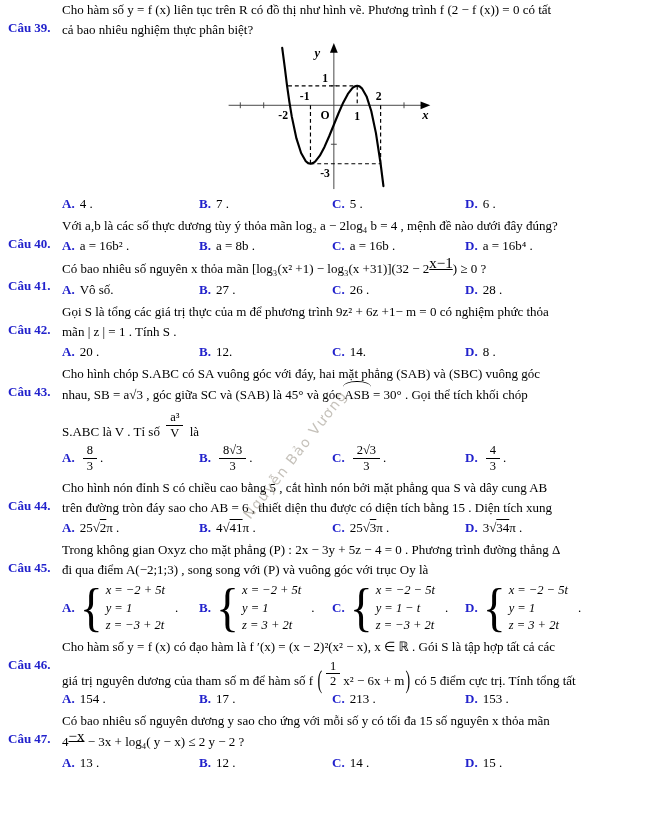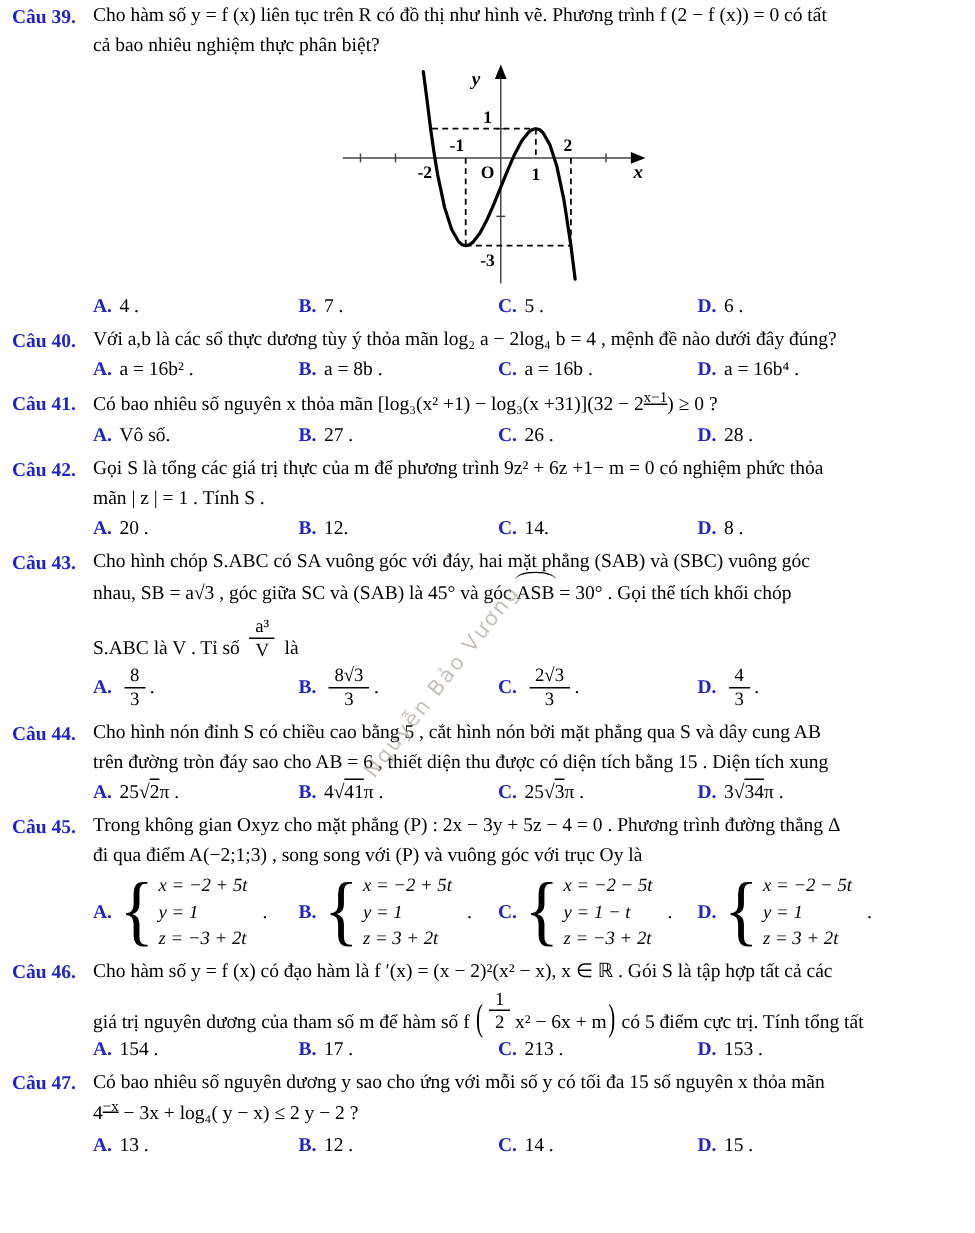--- a/index.html
+++ b/index.html
@@ -8,28 +8,28 @@
     background:#ffffff;color:#000;
     font-family:"Liberation Serif", serif;font-size:13px;
   }
   .watermark{
     position:absolute;left:240px;top:512px;
     transform:rotate(-52deg);transform-origin:left top;
     color:rgba(150,142,130,0.55);font-size:14px;letter-spacing:1.5px;
     font-family:"DejaVu Sans", sans-serif;white-space:pre;pointer-events:none;
   }
   .q{display:flex;align-items:flex-start;margin-bottom:2px;position:relative;}
-  .qlabel{flex:0 0 62px;padding-left:8px;box-sizing:border-box;color:#2222cc;font-weight:bold;white-space:nowrap;line-height:20px;padding-top:1px;}
+  .qlabel{flex:0 0 62px;padding-left:8px;box-sizing:border-box;color:#2222cc;font-weight:bold;white-space:nowrap;line-height:20px;padding-top:18px;}
   .qbody{flex:1;min-width:0;padding-right:20px;}
   .qline{line-height:20px;white-space:pre;}
   .tall{line-height:22px;}
   .opts{display:grid;grid-template-columns:137px 133px 133px 1fr;align-items:center;line-height:20px;}
   .opt{white-space:pre;display:flex;align-items:center;}
   .L{color:#2222cc;font-weight:bold;margin-right:5px;}
-  sup{font-size:10px;line-height:0;text-decoration:underline;}
+  sup{font-size:15px;line-height:0;text-decoration:underline;}
   .frac{display:inline-flex;flex-direction:column;align-items:center;vertical-align:middle;line-height:1.15;font-size:12.5px;margin:0 3px;text-align:center;}
   .frac .fnum{padding:0 4px;border-bottom:1px solid #000;}
   .frac .fden{padding:0 4px;}
   .fracrow{height:34px;display:flex;align-items:flex-end;white-space:pre;}
   .optfrac{height:36px;}
   .rad{text-decoration:overline;}
   .overarc{position:relative;display:inline-block;}
   .overarc::before{content:"";position:absolute;left:-1px;right:-1px;top:-3px;height:5px;
     border-top:1.2px solid #000;border-radius:50% 50% 0 0 / 100% 100% 0 0;}
   .sys{display:inline-flex;align-items:center;}

